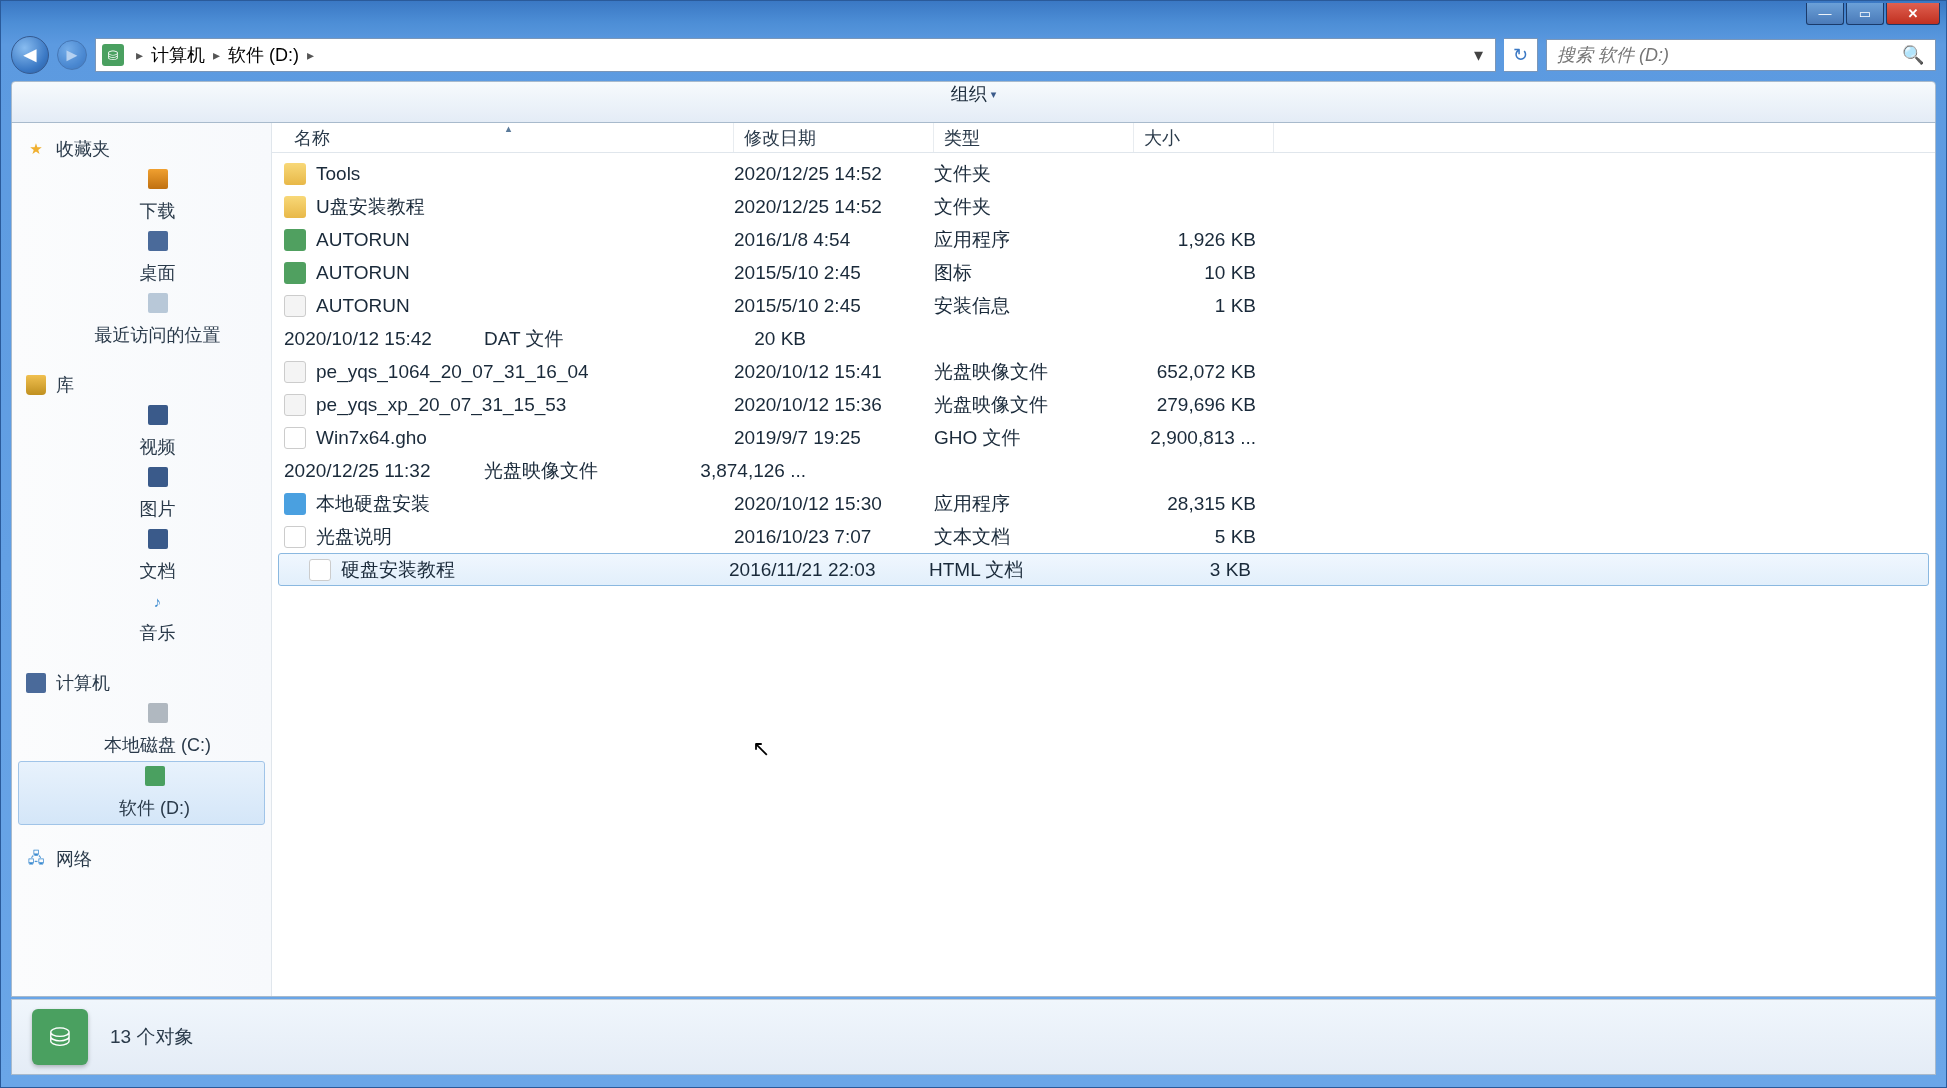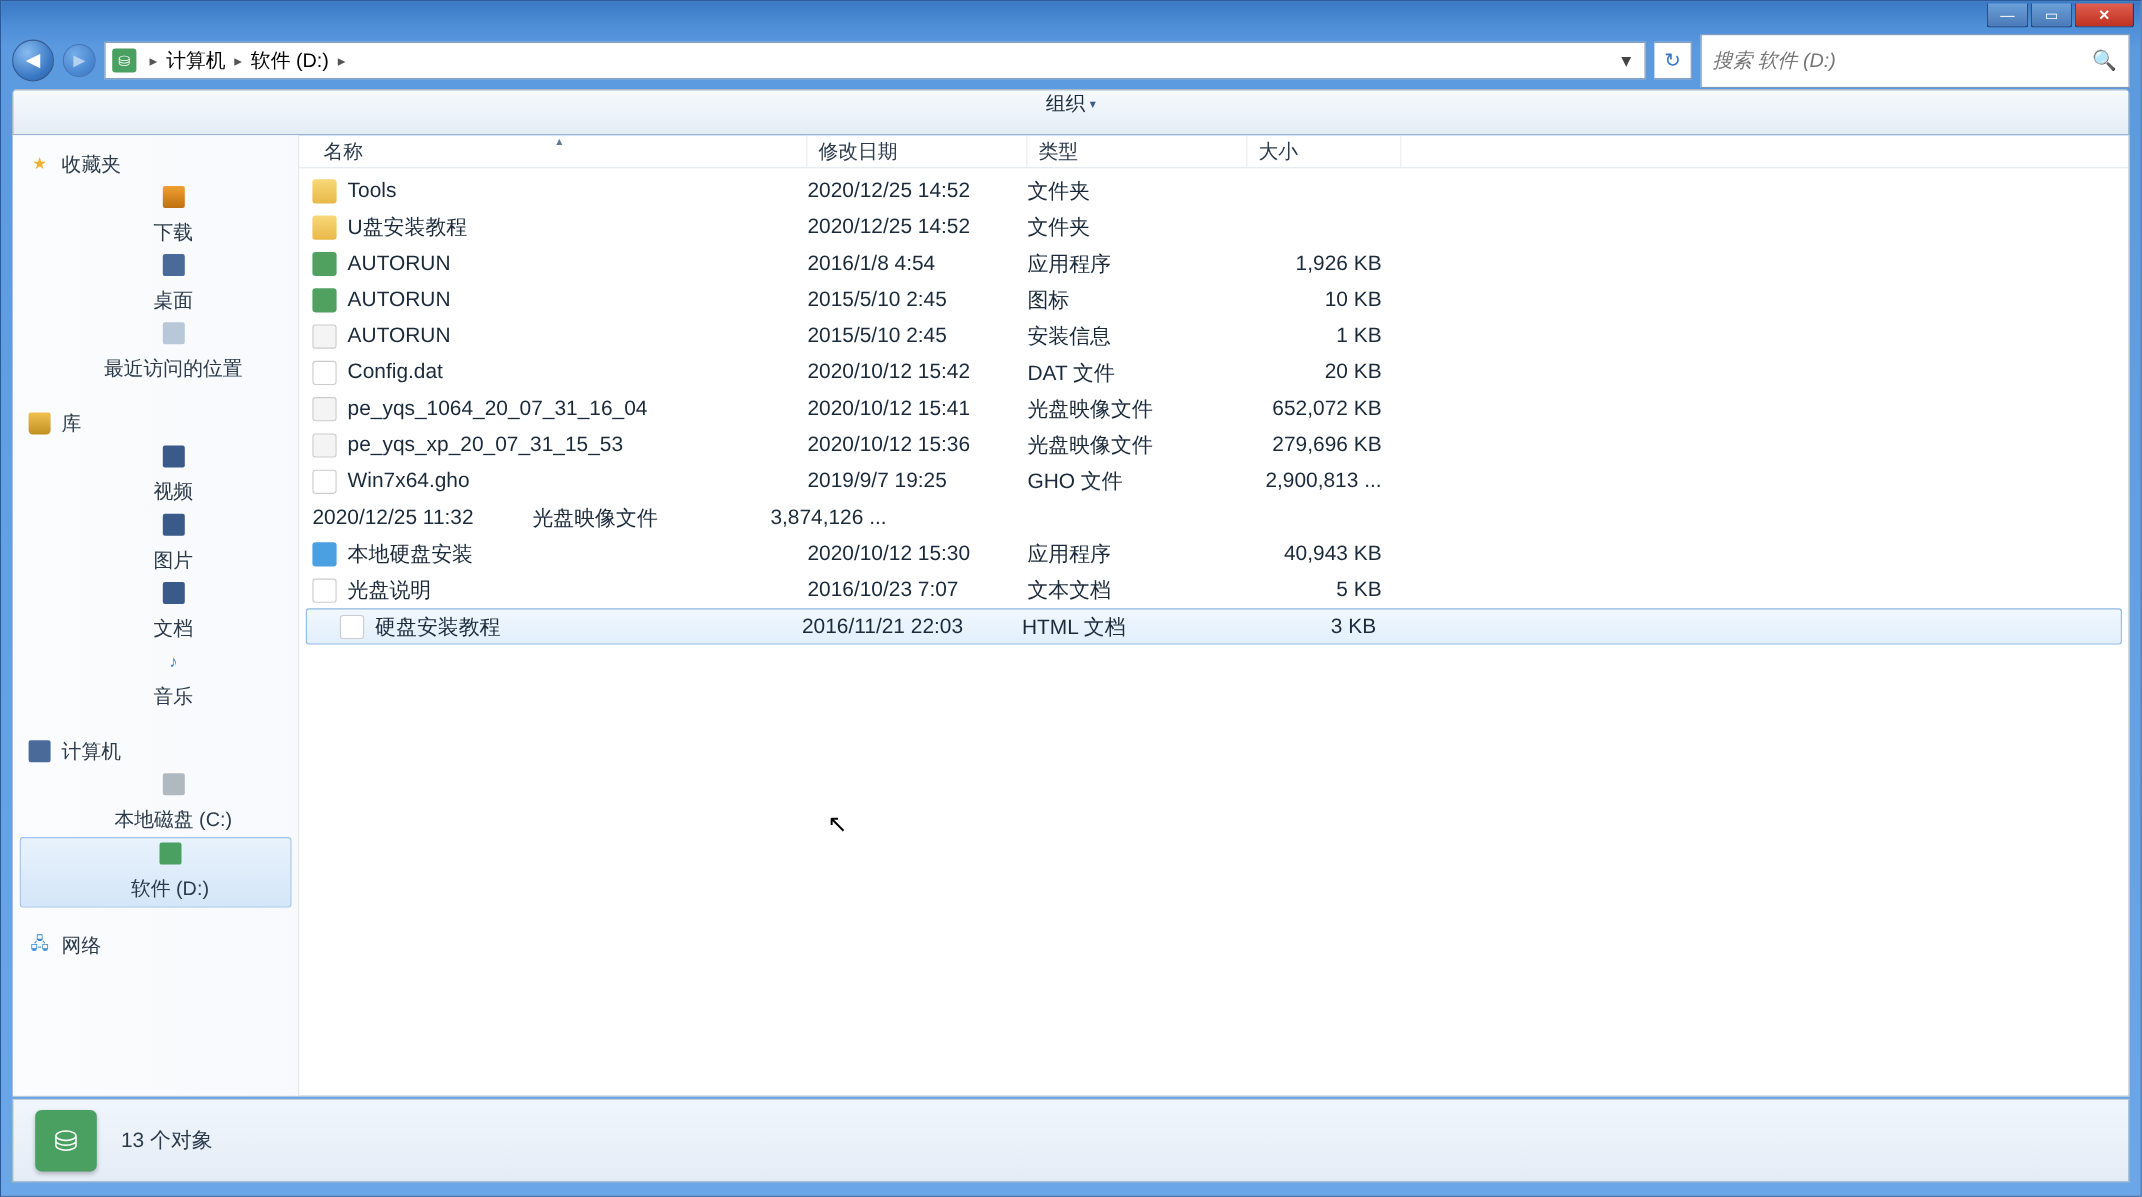--- a/index.html
+++ b/index.html
@@ -71,21 +71,21 @@
 }
 .addr-sep { color: #555; margin: 0 8px; font-size: 14px; }
 .addr-dd { margin-left: auto; color: #444; padding: 0 6px; }
 .refresh-btn {
   width: 34px; height: 34px;
   background: #fff; border: 1px solid #7a96b8; border-left: none;
   display: flex; align-items: center; justify-content: center;
   color: #3a78c4; cursor: pointer;
 }
 .search-box {
-  width: 390px; height: 49px;
+  width: 390px; height: 32px;
   background: #fff; border: 1px solid #7a96b8;
   display: flex; align-items: center;
   padding: 0 10px;
 }
 .search-box input {
   flex: 1; border: none; outline: none;
   font-style: italic; color: #999; font-size: 18px;
   font-family: inherit;
 }
 .search-icon { color: #5a7a9a; }
@@ -425,24 +425,20 @@
           <div class="file-row">
             <div class="cell-name">
               <span class="fi fi-inf"></span>
               <span>AUTORUN</span>
             </div>
             <div class="cell-date">2015/5/10 2:45</div>
             <div class="cell-type">安装信息</div>
             <div class="cell-size">1 KB</div>
           </div>
           <div class="file-row">
-            <div class="cell-name">
-              <span class="fi fi-dat"></span>
-              <span>Config.dat</span>
-            </div>
             <div class="cell-date">2020/10/12 15:42</div>
             <div class="cell-type">DAT 文件</div>
             <div class="cell-size">20 KB</div>
           </div>
           <div class="file-row">
             <div class="cell-name">
               <span class="fi fi-iso"></span>
               <span>pe_yqs_1064_20_07_31_16_04</span>
             </div>
             <div class="cell-date">2020/10/12 15:41</div>
@@ -472,21 +468,21 @@
             <div class="cell-type">光盘映像文件</div>
             <div class="cell-size">3,874,126 ...</div>
           </div>
           <div class="file-row">
             <div class="cell-name">
               <span class="fi fi-app"></span>
               <span>本地硬盘安装</span>
             </div>
             <div class="cell-date">2020/10/12 15:30</div>
             <div class="cell-type">应用程序</div>
-            <div class="cell-size">40,943 KB</div>
+            <div class="cell-size">28,315 KB</div>
           </div>
           <div class="file-row">
             <div class="cell-name">
               <span class="fi fi-txt"></span>
               <span>光盘说明</span>
             </div>
             <div class="cell-date">2016/10/23 7:07</div>
             <div class="cell-type">文本文档</div>
             <div class="cell-size">5 KB</div>
           </div>

